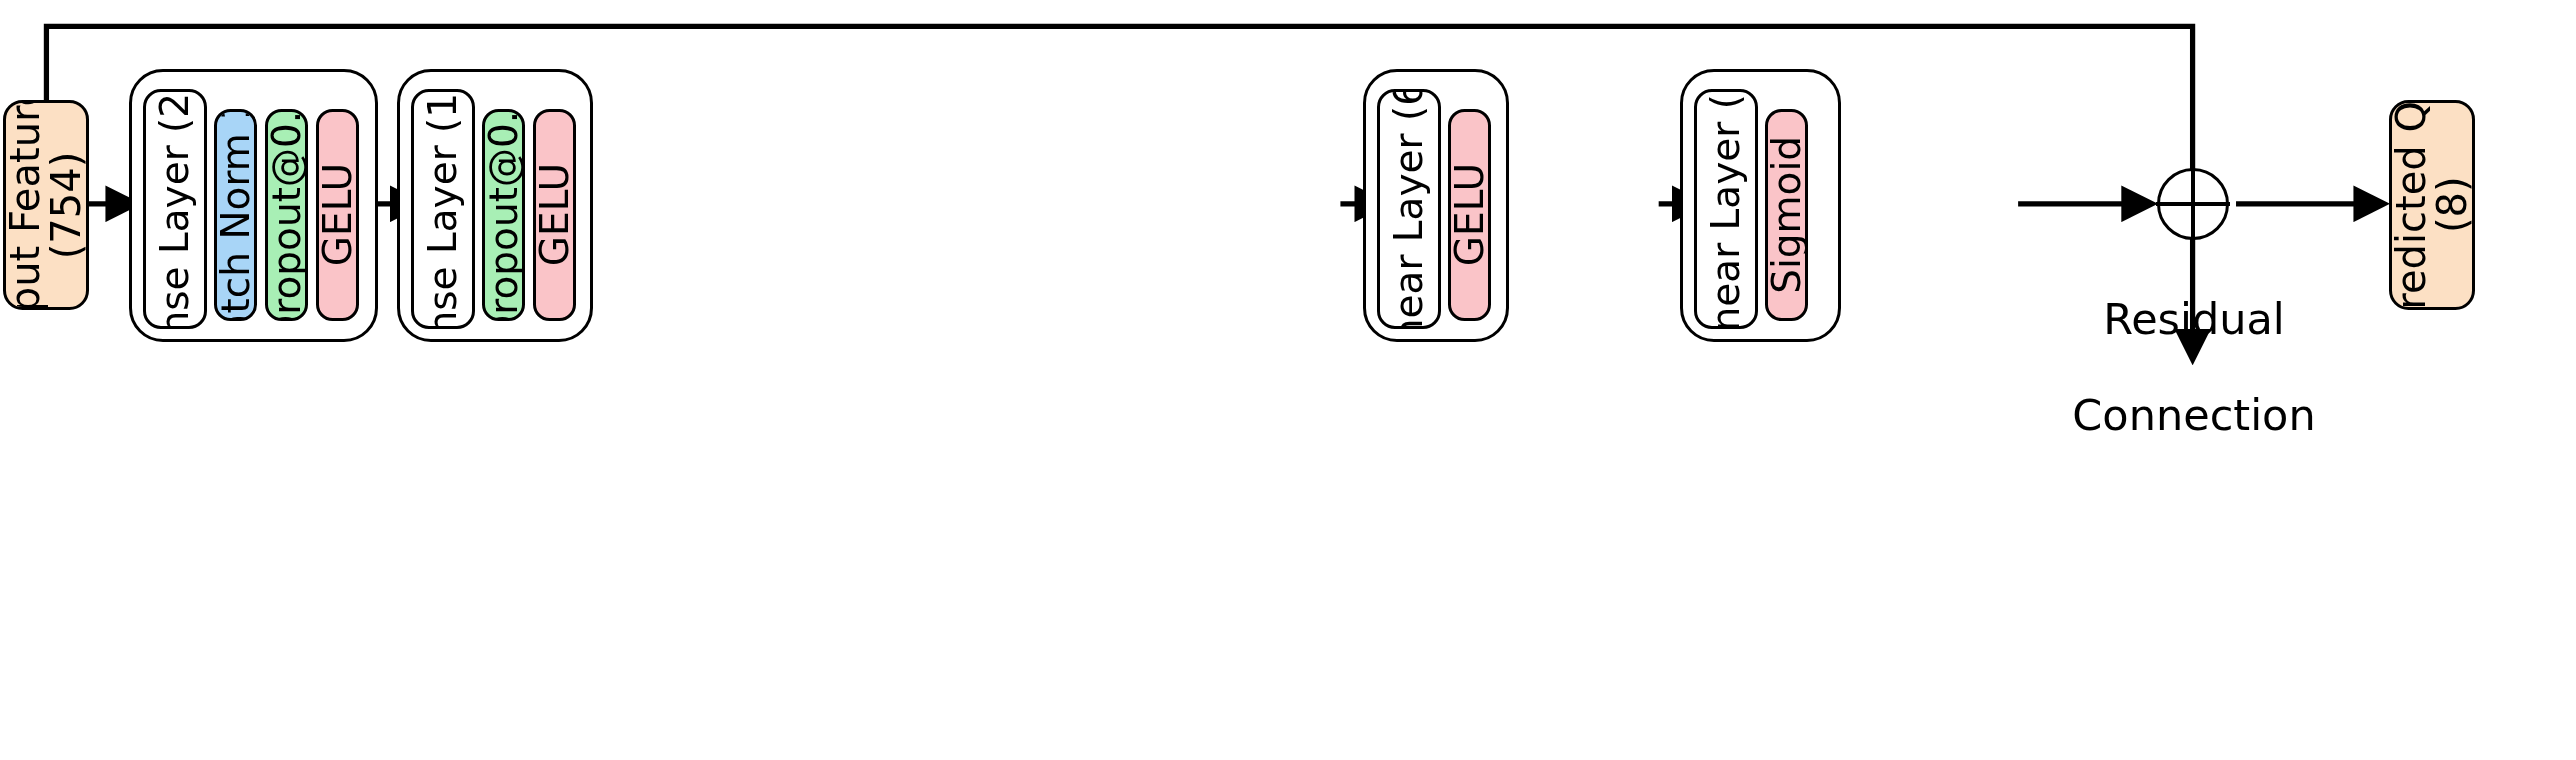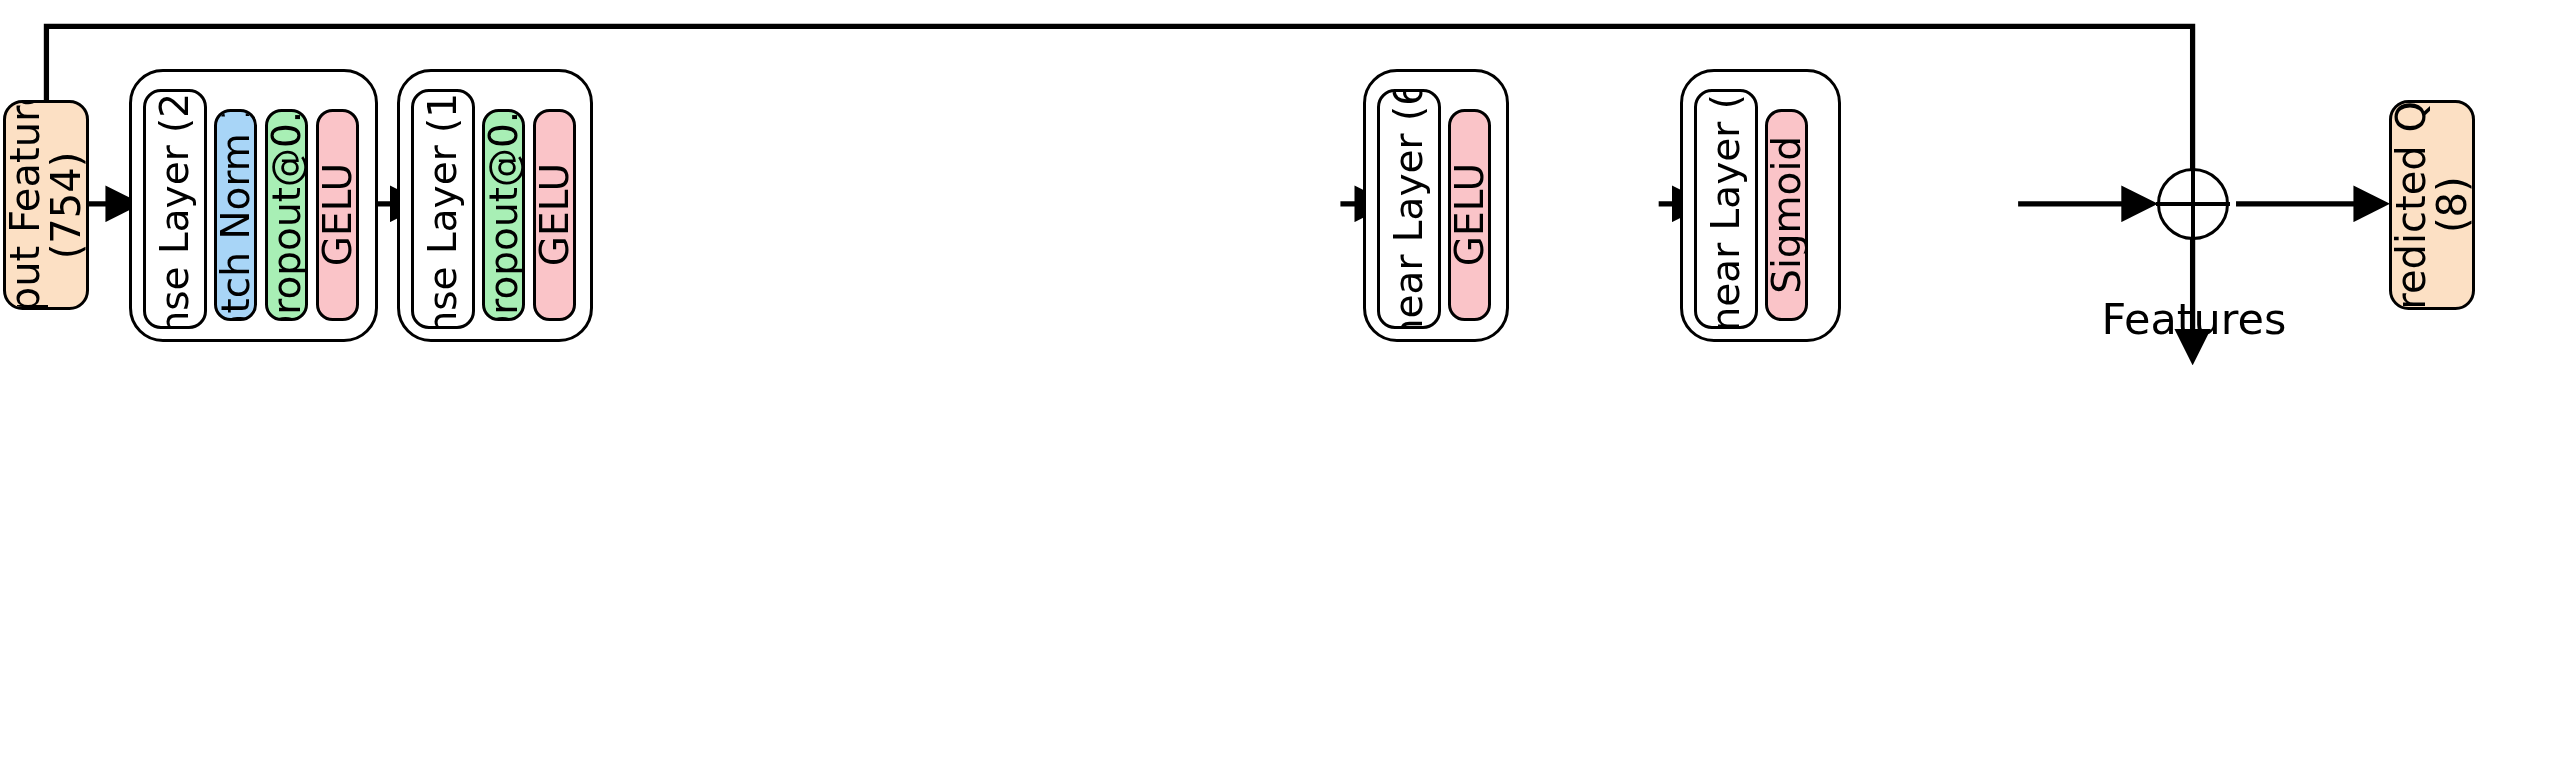--- a/index.html
+++ b/index.html
@@ -173,21 +173,22 @@
       <span class="vtext">Sigmoid</span>
     </div>
   </div>
 
   <div class="sumnode" style="left:2157px; top:168px; width:72px; height:72px;">
     <div class="bar-h"></div>
     <div class="bar-v"></div>
   </div>
 
   <div class="residual-caption" style="left:2022px; top:247px; width:344px;">
-    <div>Features</div>
+    <div>Residual</div>
+    <div>Connection</div>
   </div>
 
   <div class="vblock terminal" style="left:2389px; top:100px; width:86px; height:210px;">
     <span class="vtext">Predicted QP
 (8)</span>
   </div>
 
 </div>
 
 

